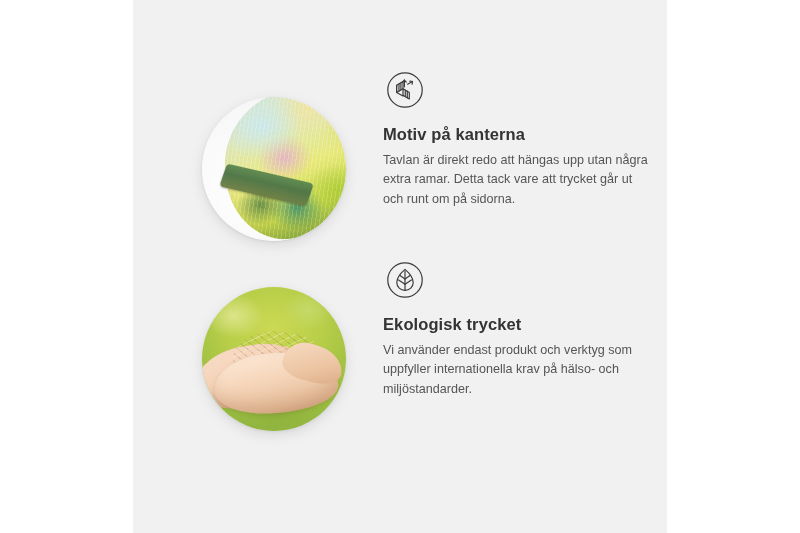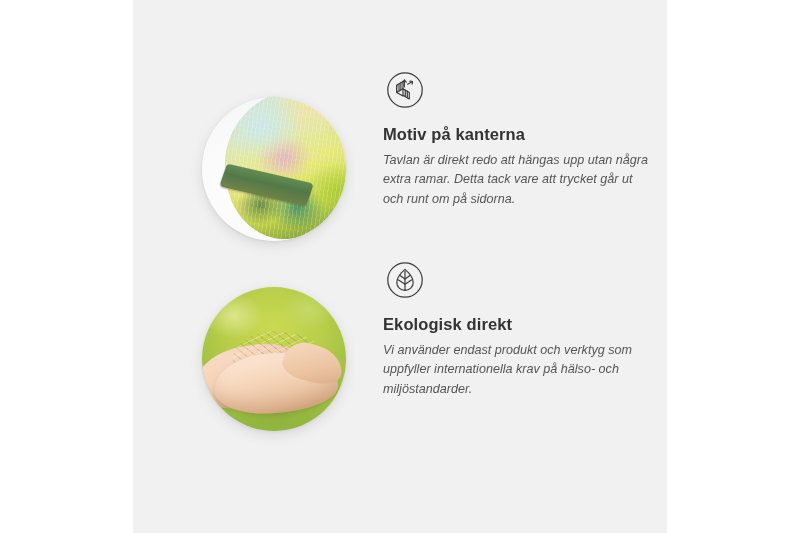--- a/index.html
+++ b/index.html
@@ -210,21 +210,20 @@
   }
 
   .feature-desc {
     margin: 0;
     font-family: "Liberation Sans", sans-serif;
     font-size: 12.6px;
     font-weight: 400;
     line-height: 1.55;
     color: #555555;
     max-width: 268px;
-    font-style: italic;
   }
 </style>
 </head>
 <body>
 
 <div class="page">
 
   <div class="panel">
 
     <div class="feature feature-1">
@@ -285,20 +284,20 @@
             <path d="M22 11.4 C27.6 16.2 30.2 20.3 30.2 24.4 C30.2 28.9 26.5 32.4 22 32.4
                      C17.5 32.4 13.8 28.9 13.8 24.4 C13.8 20.3 16.4 16.2 22 11.4 Z"></path>
             <path d="M22 13.1 L22 32.4"></path>
             <path d="M22 21.0 L17.0 17.4"></path>
             <path d="M22 21.0 L27.0 17.4"></path>
             <path d="M22 26.3 L15.6 22.0"></path>
             <path d="M22 26.3 L28.4 22.0"></path>
           </svg>
         </div>
 
-        <h2 class="feature-title">Ekologisk direkt</h2>
+        <h2 class="feature-title">Ekologisk trycket</h2>
 
         <p class="feature-desc">Vi använder endast produkt och verktyg som uppfyller internationella krav på hälso- och miljöstandarder.</p>
       </div>
     </div>
 
   </div>
 </div>
 
 </body></html>

